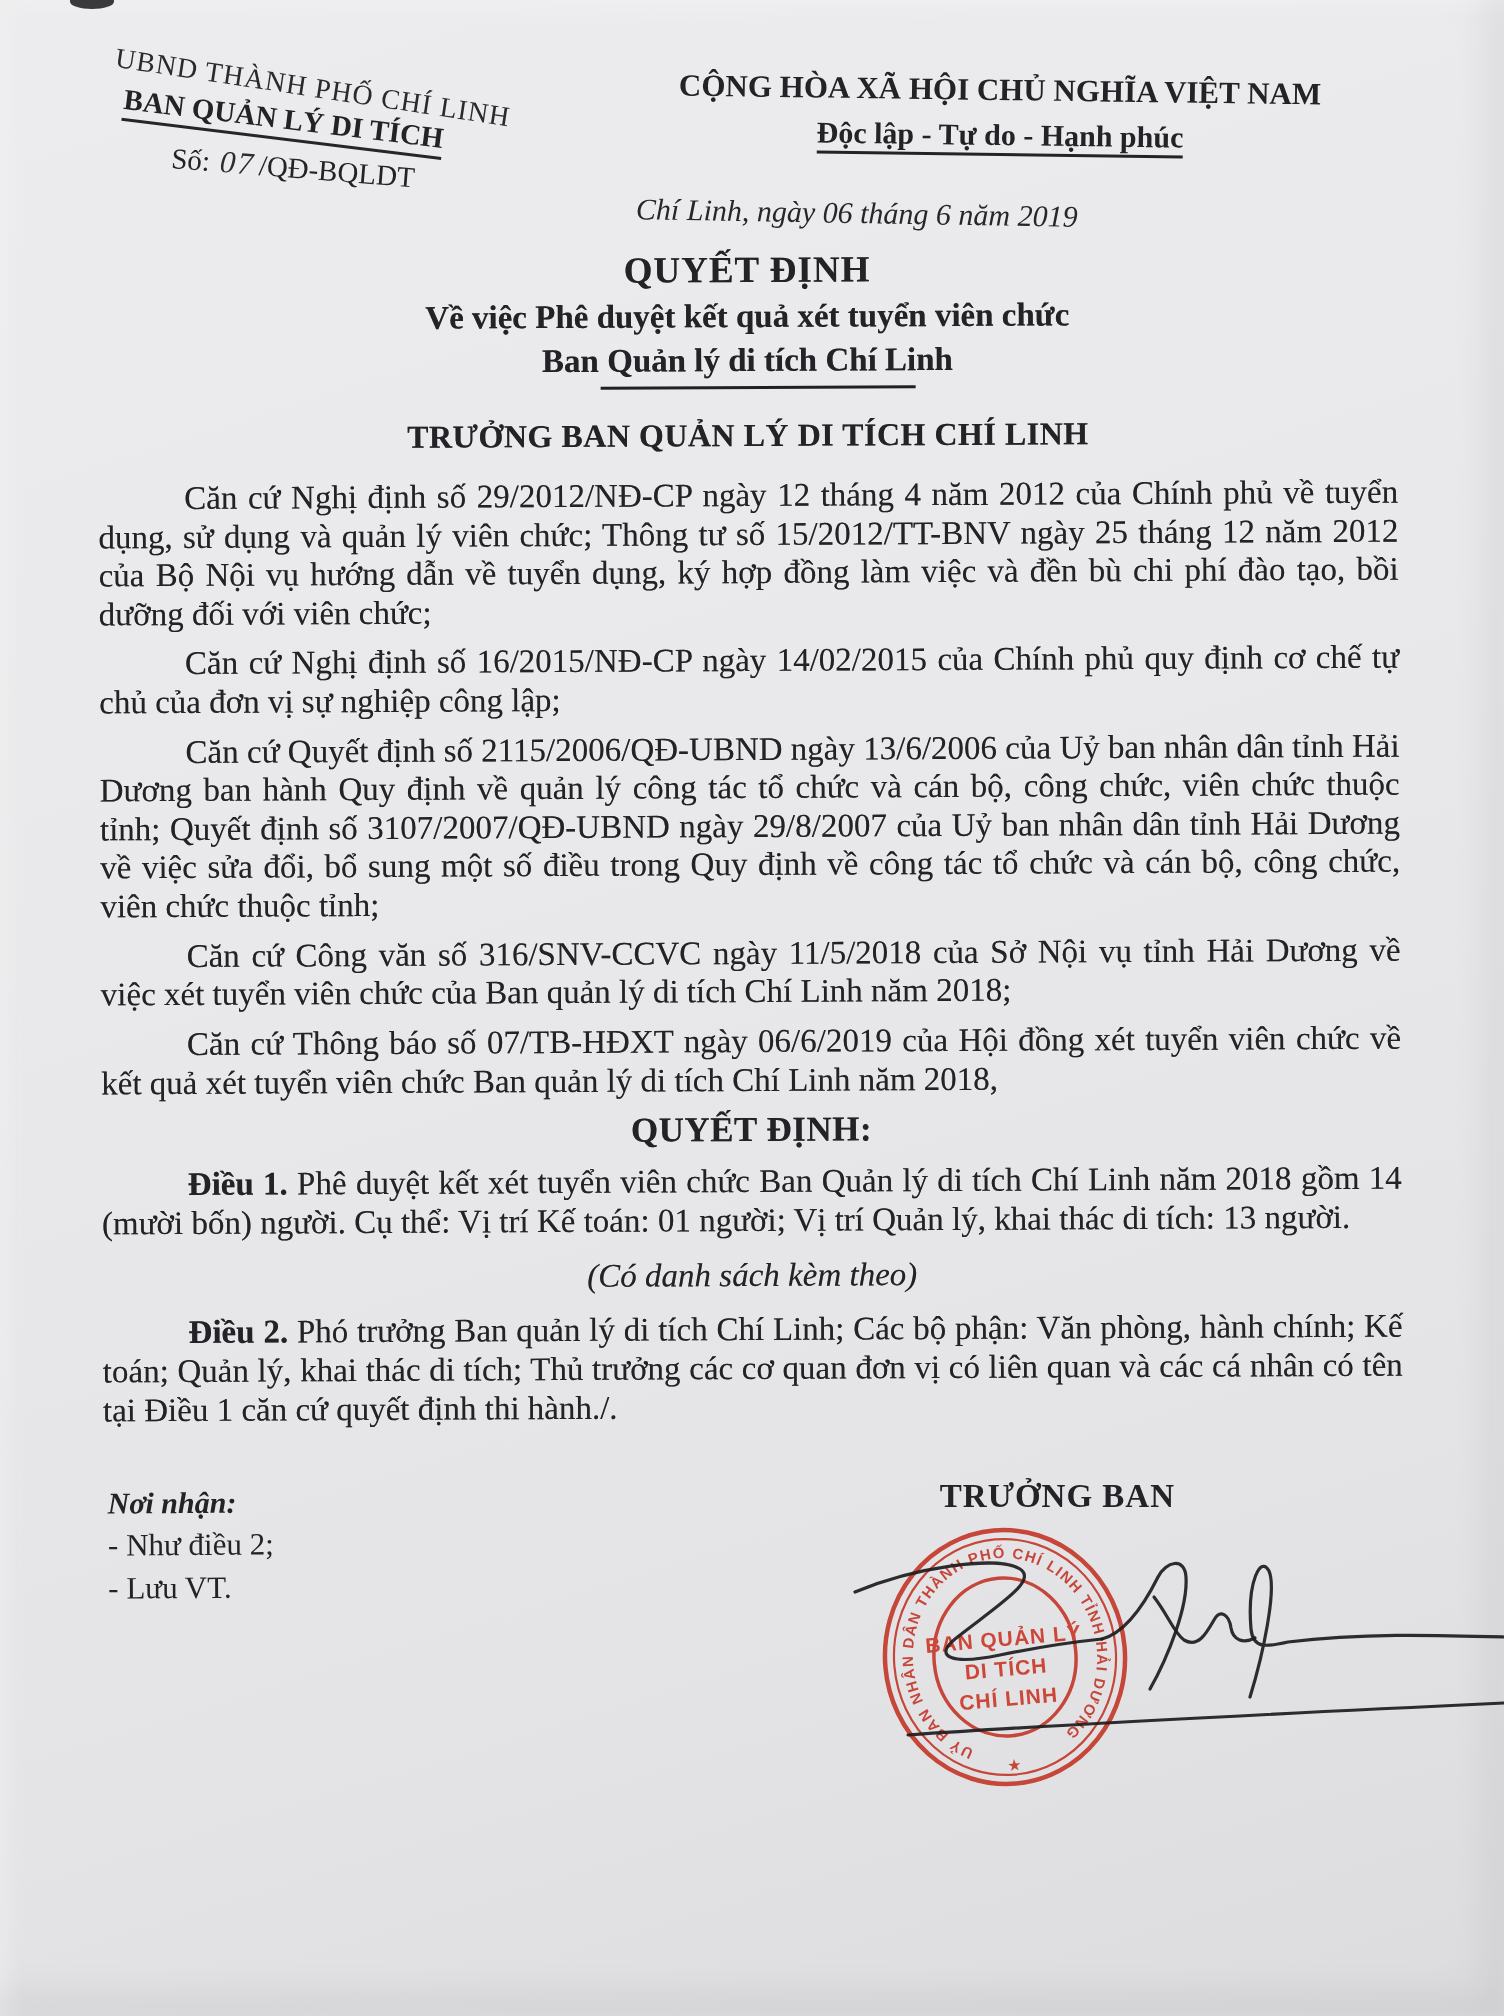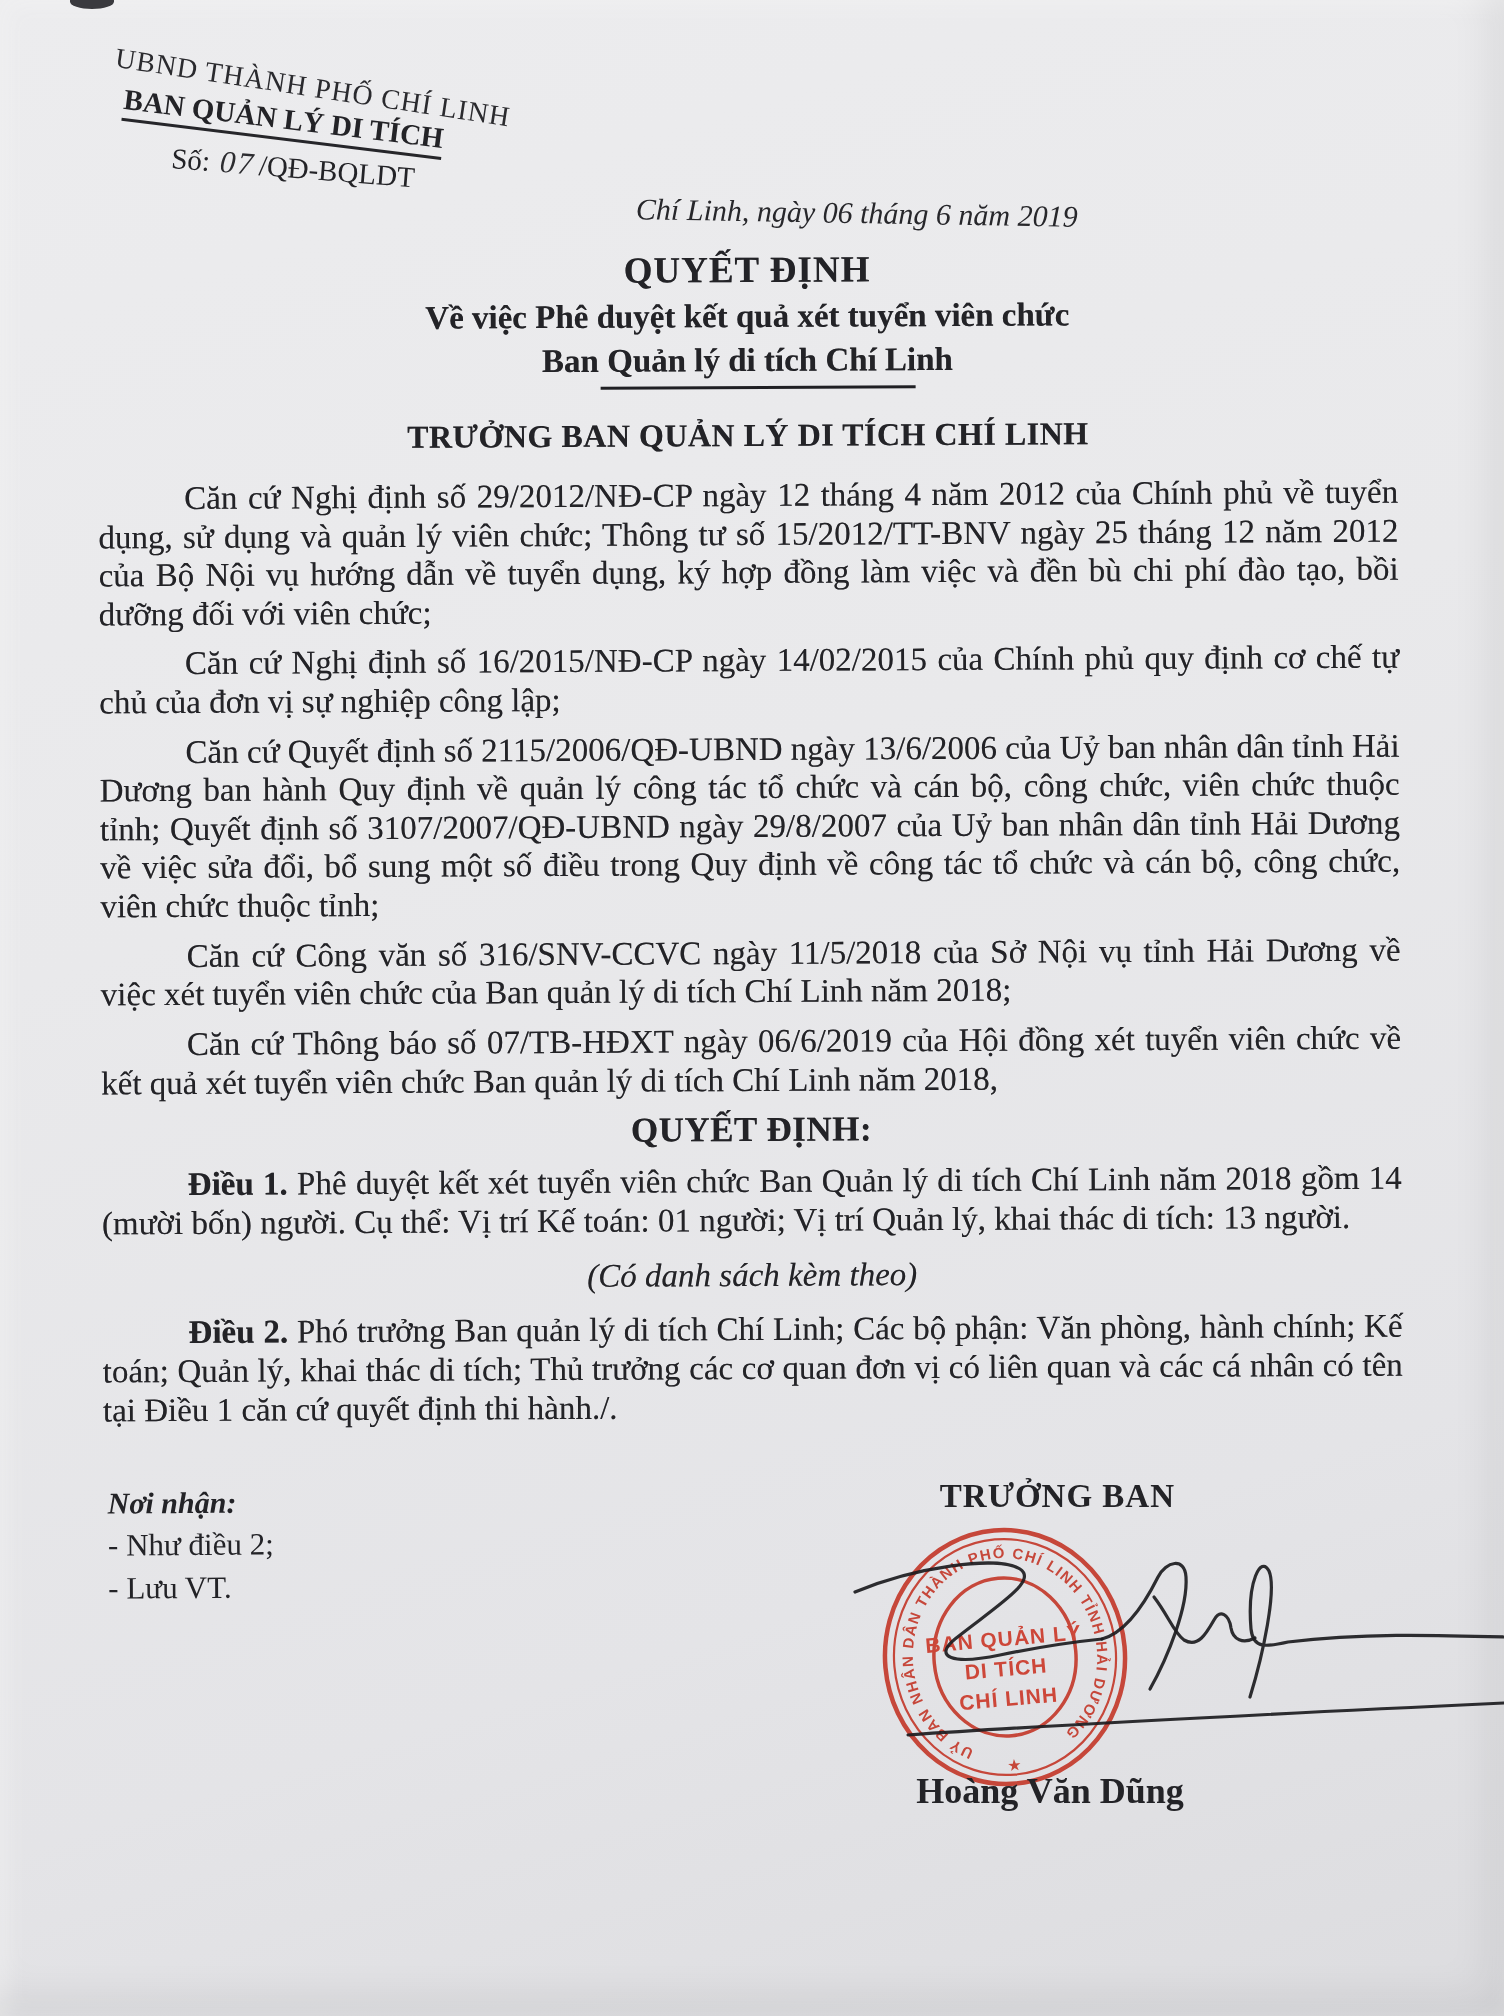--- a/index.html
+++ b/index.html
@@ -90,20 +90,24 @@
 <div class="page">
 
   <div class="edge-notch"></div>
 
   <div class="hdr-left">
     <div class="hl1">UBND THÀNH PHỐ CHÍ LINH</div>
     <div class="hl2"><span class="u2">BAN QUẢN LÝ DI TÍCH</span></div>
     <div class="hl3"><span>Số:</span><span class="hand">07</span><span>/QĐ-BQLDT</span></div>
   </div>
 
+  <div class="hdr-right">
+    <div class="hr1">CỘNG HÒA XÃ HỘI CHỦ NGHĨA VIỆT NAM</div>
+    <div class="hr2"><span class="u">Độc lập - Tự do - Hạnh phúc</span></div>
+  </div>
   <div class="dateline">Chí Linh, ngày 06 tháng 6  năm 2019</div>
 
   <div class="flow">
     <div class="t1">QUYẾT ĐỊNH</div>
     <div class="t2">Về việc Phê duyệt kết quả xét tuyển viên chức</div>
     <div class="t2">Ban Quản lý di tích Chí Linh</div>
     <div class="t-underline"></div>
     <div class="issuer">TRƯỞNG BAN QUẢN LÝ DI TÍCH CHÍ LINH</div>
 
     <div class="recitals">
@@ -146,16 +150,15 @@
   </div>
 
   <svg class="sig-ink" width="904" height="230" viewBox="0 0 904 230">
     <path d="M 255 57 C 315 32, 398 20, 420 34 C 438 46, 398 70, 355 104 C 333 122, 352 130, 400 120 C 444 111, 472 107, 502 104"></path>
     <path d="M 502 104 C 528 97, 548 62, 558 42 C 566 26, 585 22, 586 42 C 588 72, 568 122, 550 154"></path>
     <path d="M 554 62 C 568 80, 574 98, 584 105 C 598 113, 606 99, 614 85 C 620 74, 629 79, 631 93 C 633 105, 643 109, 655 103"></path>
     <path d="M 650 162 C 663 120, 677 54, 669 36 C 661 20, 647 46, 651 94 C 653 114, 666 112, 688 107 C 762 98, 832 100, 904 102"></path>
     <path d="M 308 200 C 480 188, 690 178, 904 168"></path>
   </svg>
 
-  <div class="sig-name">Hoàng Văn Dũng</div>
 
 
 </div>
 
 </body></html>

